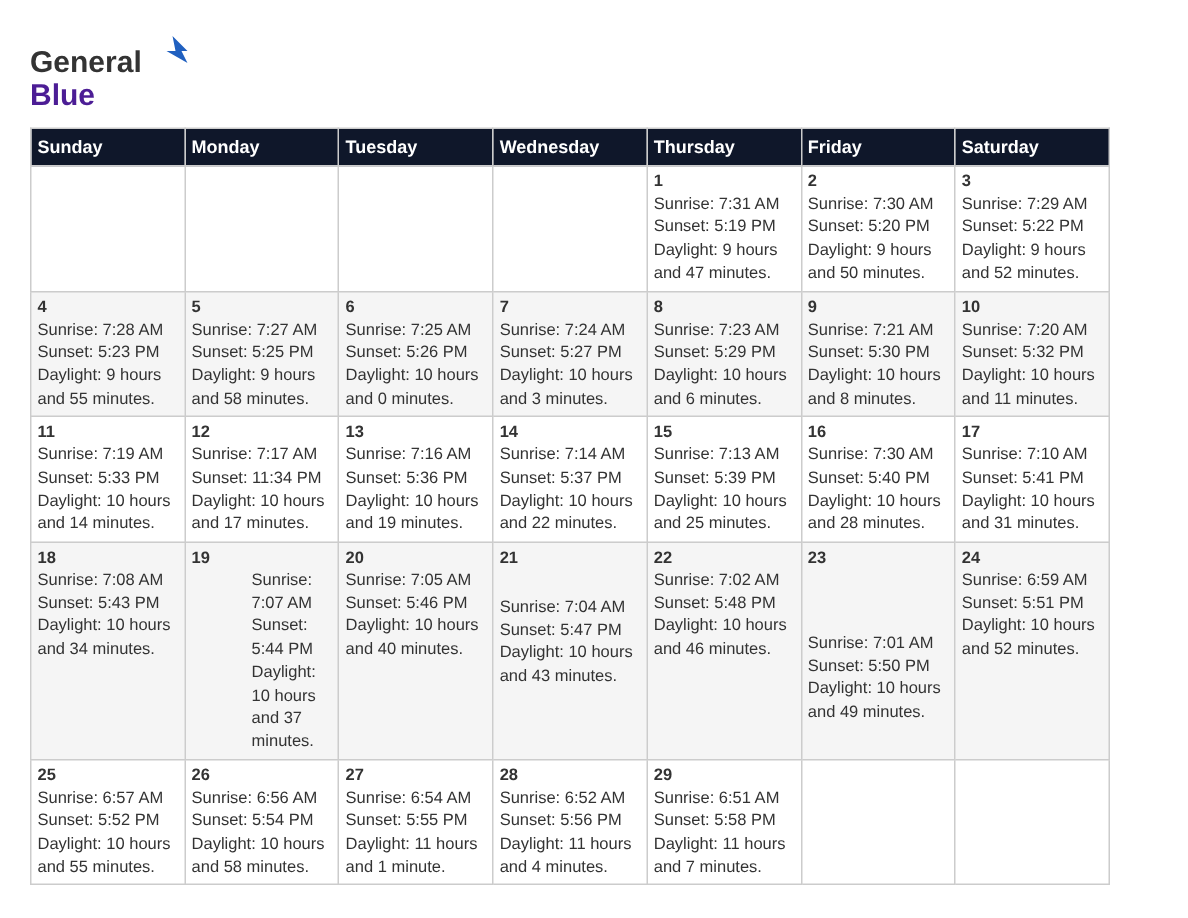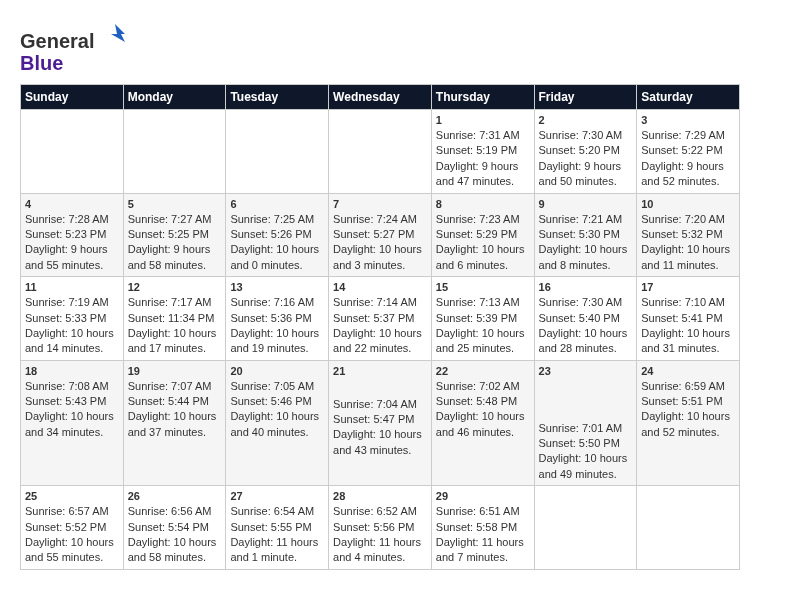--- a/index.html
+++ b/index.html
@@ -239,21 +239,21 @@
         </tr>
         <tr>
           <td>
             <span class="day-number">18</span>
             <div class="day-info" style="white-space: pre-line;">Sunrise: 7:08 AM
 Sunset: 5:43 PM
 Daylight: 10 hours and 34 minutes.</div>
           </td>
           <td>
             <span class="day-number">19</span>
-            <div class="day-info" style="white-space: pre-line;">Sunrise: 7:07 AM
+            <div class="day-info" style="white-space: pre-line; margin-left: 40px;">Sunrise: 7:07 AM
 Sunset: 5:44 PM
 Daylight: 10 hours and 37 minutes.</div>
           </td>
           <td>
             <span class="day-number">20</span>
             <div class="day-info" style="white-space: pre-line;">Sunrise: 7:05 AM
 Sunset: 5:46 PM
 Daylight: 10 hours and 40 minutes.</div>
           </td>
           <td>

